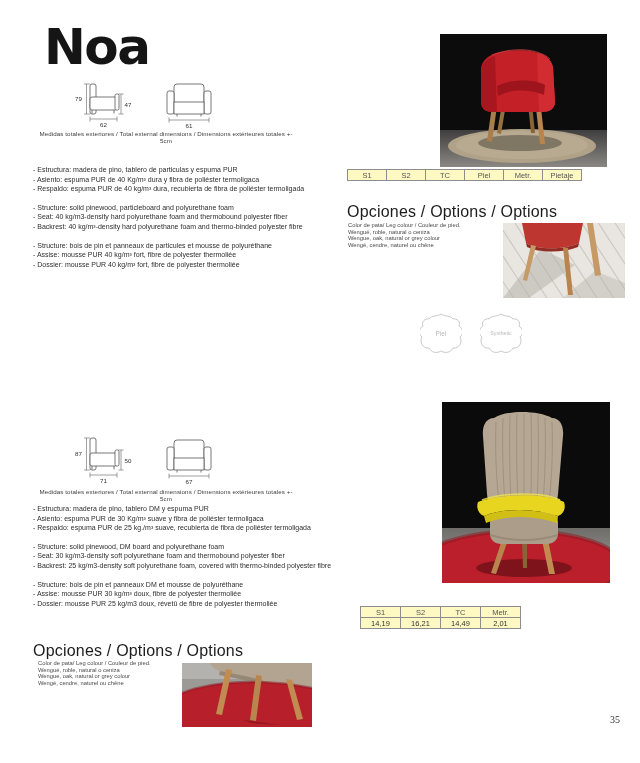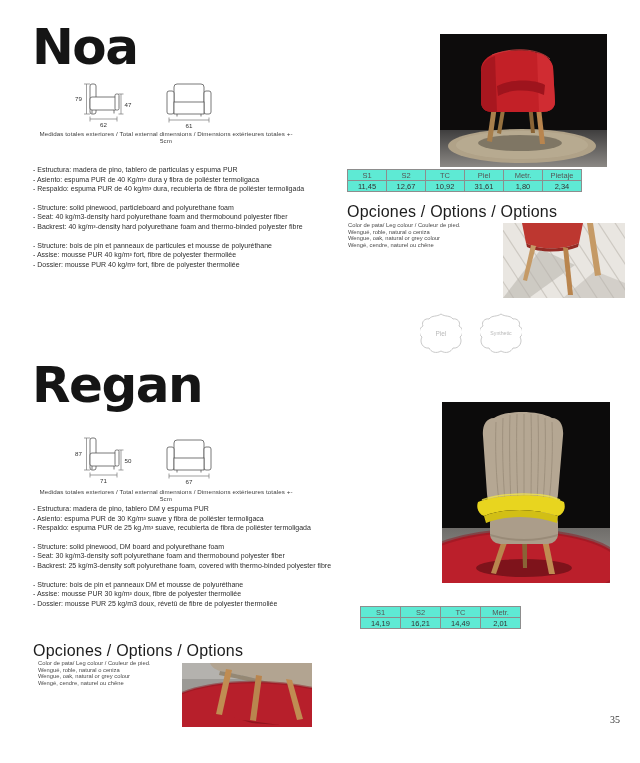--- a/index.html
+++ b/index.html
@@ -6,37 +6,37 @@
   body{background:#ffffff;font-family:"Liberation Sans",sans-serif;}
   #page{position:relative;width:640px;height:763px;background:#fff;overflow:hidden;}
   .abs{position:absolute;}
   .product-title{font-family:"DejaVu Sans",sans-serif;font-weight:bold;font-size:50px;
     letter-spacing:-1.5px;color:#151515;line-height:1;}
   .dims-caption{font-size:6.2px;color:#3c3c3c;text-align:center;letter-spacing:.1px;}
   .desc{width:306px;font-size:7px;line-height:9.6px;color:#2d2d2d;}
   .desc .block{margin:0 0 9px 0;}
   .opt-heading{font-size:16px;color:#1c1c1c;letter-spacing:.2px;}
   .opt-lines{font-size:5.8px;line-height:6.6px;color:#4a4a4a;}
-  table.price{border-collapse:collapse;background:#5eead4;}
+  table.price{border-collapse:collapse;background:#fef9c3;}
   table.price th,table.price td{border:1px solid #8d8d8d;width:38px;height:10px;
     text-align:center;vertical-align:middle;font-size:7.5px;padding:0;}
   table.price th{font-weight:normal;color:#555;}
   table.price td{color:#333;}
   table.price.cols4 th,table.price.cols4 td{width:39px;}
   .photo{display:block;}
   .page-num{font-family:"Liberation Serif",serif;font-size:10px;color:#333;}
   .diagram text{font-size:6.2px;fill:#333;font-family:"Liberation Sans",sans-serif;}
   .badge-label{fill:#b9b9b9;font-family:"Liberation Sans",sans-serif;}
 </style>
 </head>
 <body>
 
 <div id="page">
 
-  <div class="abs product-title" style="left:32px;top:22px;">Noa</div>
+  <div class="abs product-title" style="left:44px;top:22px;">Noa</div>
 
   <svg class="abs diagram" style="left:70px;top:80px;" width="150" height="48" viewBox="0 0 150 48">
     <g stroke="#777" stroke-width="0.7">
       <line x1="16.5" y1="4" x2="16.5" y2="34"></line>
       <line x1="14" y1="4" x2="20" y2="4"></line>
         <line x1="14" y1="34" x2="20" y2="34"></line>
       <line x1="51" y1="14" x2="51" y2="34"></line>
       <line x1="48.5" y1="14" x2="53.5" y2="14"></line>
         <line x1="48.5" y1="34" x2="53.5" y2="34"></line>
       <line x1="20" y1="39" x2="47" y2="39"></line>
@@ -94,28 +94,20 @@
   <table class="price abs" style="left:347px;top:169px;">
     <tbody>
         <tr>
       <th>S1</th>
       <th>S2</th>
       <th>TC</th>
       <th>Piel</th>
       <th>Metr.</th>
       <th>Pietaje</th>
     </tr>
-    <tr>
-      <td>11,45</td>
-      <td>12,67</td>
-      <td>10,92</td>
-      <td>31,61</td>
-      <td>1,80</td>
-      <td>2,34</td>
-    </tr>
   </tbody>
     </table>
 
   <div class="abs desc" style="left:33px;top:165px;">
     <div class="block">
       <div>- Estructura: madera de pino, tablero de particulas y espuma PUR</div>
       <div>- Asiento: espuma PUR de 40 Kg/m³ dura y fibra de poliéster termoligaca</div>
       <div>- Respaldo: espuma PUR de 40 kg/m³ dura, recubierta de fibra de poliéster termoligada</div>
     </div>
     <div class="block">
@@ -171,21 +163,20 @@
              C1,11 5,7 9,8 C12,4 17,6 21,3 Z" fill="#ffffff" stroke="#c9c9c9" stroke-width="1"></path>
     <text class="badge-label" x="21" y="24.5" text-anchor="middle" font-size="6.5">Piel</text>
   </svg>
   <svg class="abs" style="left:480px;top:311px;" width="42" height="44" viewBox="0 0 42 44">
     <path d="M21,3 C25,6 30,4 33,8 C37,7 41,11 39,15 C43,17 44,23 40,26 C43,31 39,38 33,37
              C31,41 26,43 21,40 C16,43 11,41 9,37 C3,38 -1,31 2,26 C-2,23 -1,17 3,15
              C1,11 5,7 9,8 C12,4 17,6 21,3 Z" fill="#ffffff" stroke="#c9c9c9" stroke-width="1"></path>
     <text class="badge-label" x="21" y="24" text-anchor="middle" font-size="5.2">Synthetic</text>
   </svg>
 
-  <div class="abs product-title" style="left:32px;top:360px;">Regan</div>
 
   <svg class="abs diagram" style="left:70px;top:436px;" width="150" height="48" viewBox="0 0 150 48">
     <g stroke="#777" stroke-width="0.7">
       <line x1="16.5" y1="2" x2="16.5" y2="34"></line>
       <line x1="14" y1="2" x2="20" y2="2"></line>
         <line x1="14" y1="34" x2="20" y2="34"></line>
       <line x1="51" y1="14" x2="51" y2="34"></line>
       <line x1="48.5" y1="14" x2="53.5" y2="14"></line>
         <line x1="48.5" y1="34" x2="53.5" y2="34"></line>
       <line x1="20" y1="39" x2="47" y2="39"></line>

